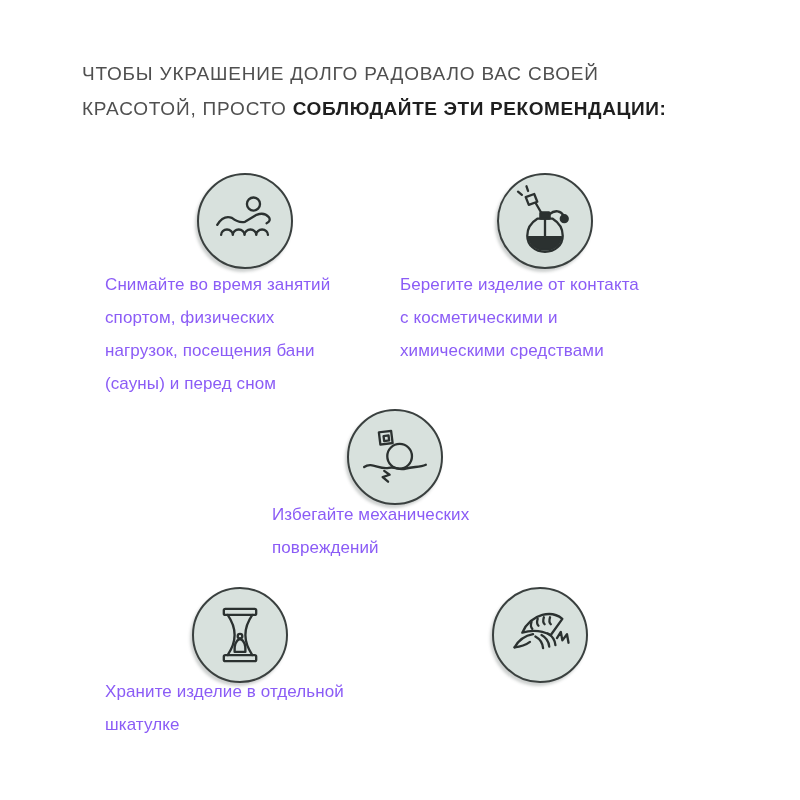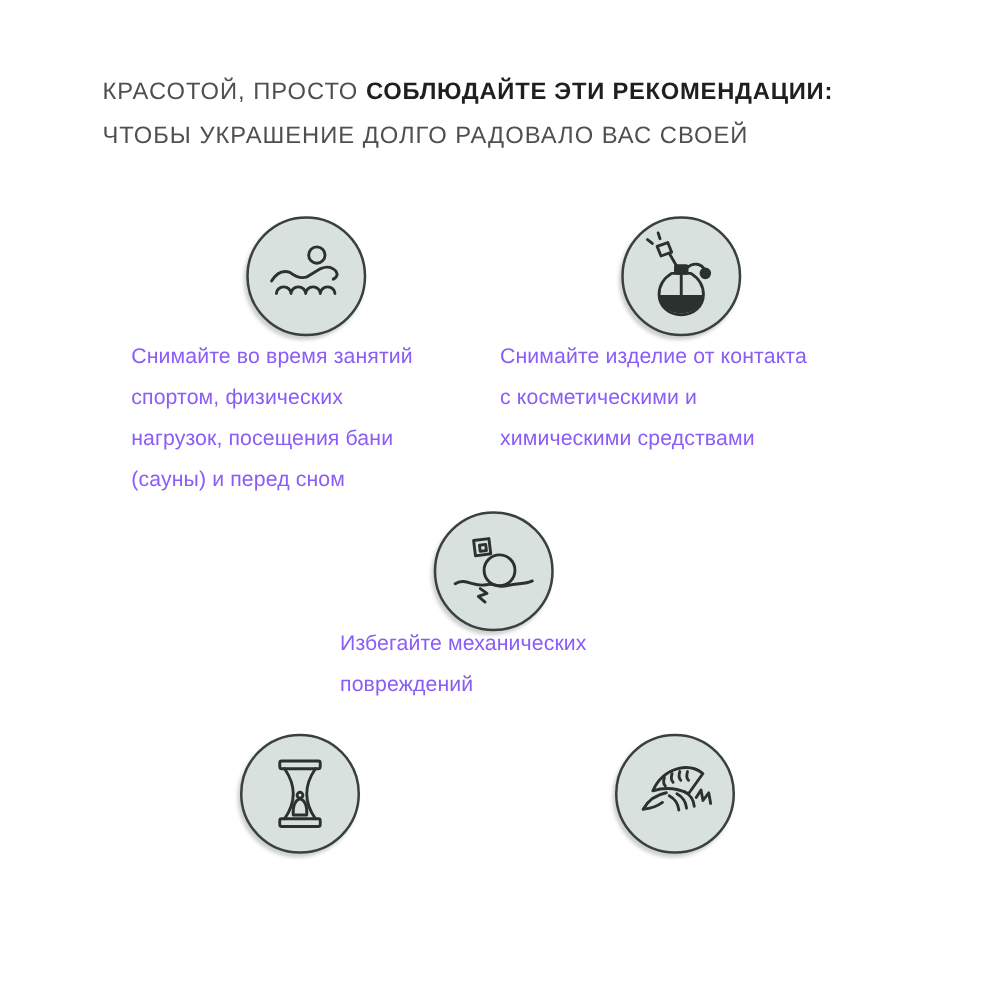--- a/index.html
+++ b/index.html
@@ -29,22 +29,22 @@
     font-size:17px;line-height:33px;letter-spacing:0.1px;color:#8b5cf6;
     white-space:pre-line;
   }
 </style>
 </head>
 <body>
 
 <div class="canvas">
 
   <h1 class="title">
+    <span class="t-line">ЧТОБЫ УКРАШЕНИЕ ДОЛГО РАДОВАЛО ВАС СВОЕЙ</span>
     <span class="t-line"><span>КРАСОТОЙ, ПРОСТО </span><span class="bold">СОБЛЮДАЙТЕ ЭТИ РЕКОМЕНДАЦИИ:</span></span>
-    <span class="t-line">ЧТОБЫ УКРАШЕНИЕ ДОЛГО РАДОВАЛО ВАС СВОЕЙ</span>
   </h1>
 
   <div class="badge" style="left:197px;top:173px;">
     <svg class="ic" viewBox="0 0 96 96">
       <circle cx="59" cy="26" r="8.5"></circle>
       <path d="M12,53 Q20,40 31,44 Q40,51 48,49 L63,40 Q73,36 79,43 Q82,48 76,51"></path>
       <path d="M17,66 a7.6,7 0 0 1 15.2,0 a7.6,7 0 0 1 15.2,0 a7.6,7 0 0 1 15.2,0 a7.6,7 0 0 1 15.2,0"></path>
     </svg>
   </div>
   <p class="caption" style="left:105px;top:268px;width:290px;">Снимайте во время занятий
@@ -58,21 +58,21 @@
       <path class="fl" d="M27,69 C29,79 37,85 48,85 C59,85 67,79 69,69 Z"></path>
       <line x1="48" y1="45" x2="48" y2="69"></line>
       <rect class="fl" x="42" y="37" width="12" height="8" rx="1"></rect>
       <polygon class="lf" points="23,17 34,13 38,23 27,27"></polygon>
       <line x1="36" y1="25" x2="43" y2="37"></line>
       <path d="M18,14 l-5,-4 M26,9 l-2,-6"></path>
       <path d="M54,39 C61,33 69,35 72,41"></path>
       <circle class="fl" cx="73" cy="45" r="4.5"></circle>
     </svg>
   </div>
-  <p class="caption" style="left:400px;top:268px;width:300px;">Снимайте изделие от контакта
+  <p class="caption" style="left:400px;top:268px;width:300px;">Берегите изделие от контакта
 с косметическими и
 химическими средствами</p>
 
   <div class="badge" style="left:347px;top:409px;">
     <svg class="ic" viewBox="0 0 96 96">
       <rect x="28" y="15" width="16" height="16" transform="rotate(-7 36 23)"></rect>
       <rect x="33.5" y="20.5" width="6.5" height="6.5" transform="rotate(-7 36.5 23.5)"></rect>
       <circle cx="54" cy="47" r="16"></circle>
       <path d="M8,61 C18,54 28,65 40,62 C50,60 52,66 62,63 C72,60 80,62 88,58"></path>
       <path d="M34,66 l7,5 l-9,3 l7,6"></path>
@@ -84,20 +84,22 @@
   <div class="badge" style="left:192px;top:587px;">
     <svg class="ic" viewBox="0 0 96 96">
       <rect x="27" y="14" width="42" height="8" rx="2"></rect>
       <rect x="27" y="74" width="42" height="8" rx="2"></rect>
       <path d="M32,22 Q50,48 32,74"></path>
       <path d="M64,22 Q46,48 64,74"></path>
       <path d="M41,70 Q40,56 48,53 Q56,56 55,70 Z"></path>
       <circle cx="48" cy="49.5" r="3"></circle>
     </svg>
   </div>
+  <p class="caption" style="left:105px;top:675px;width:320px;">Храните изделие в отдельной
+шкатулке</p>
 
   <div class="badge" style="left:492px;top:587px;">
     <svg class="ic" viewBox="0 0 96 96">
       <path d="M25,45 Q33,27 51,22 Q66,18 77,27 L62,48 Q44,39 25,45 Z"></path>
       <path d="M37,31 q-2,6 1,9 M45,27 q-2,6 1,9 M53,25 q-2,6 1,9 M61,25 q-2,6 1,9"></path>
       <path d="M15,64 Q23,50 39,47"></path>
       <path d="M15,64 Q27,63 35,57"></path>
       <path d="M42,50 q9,5 10,15 M50,48 q9,5 10,15 M58,46 q9,5 10,15"></path>
       <path d="M70,52 l5,-8 l2,11 l6,-8 l2,11"></path>
     </svg>

